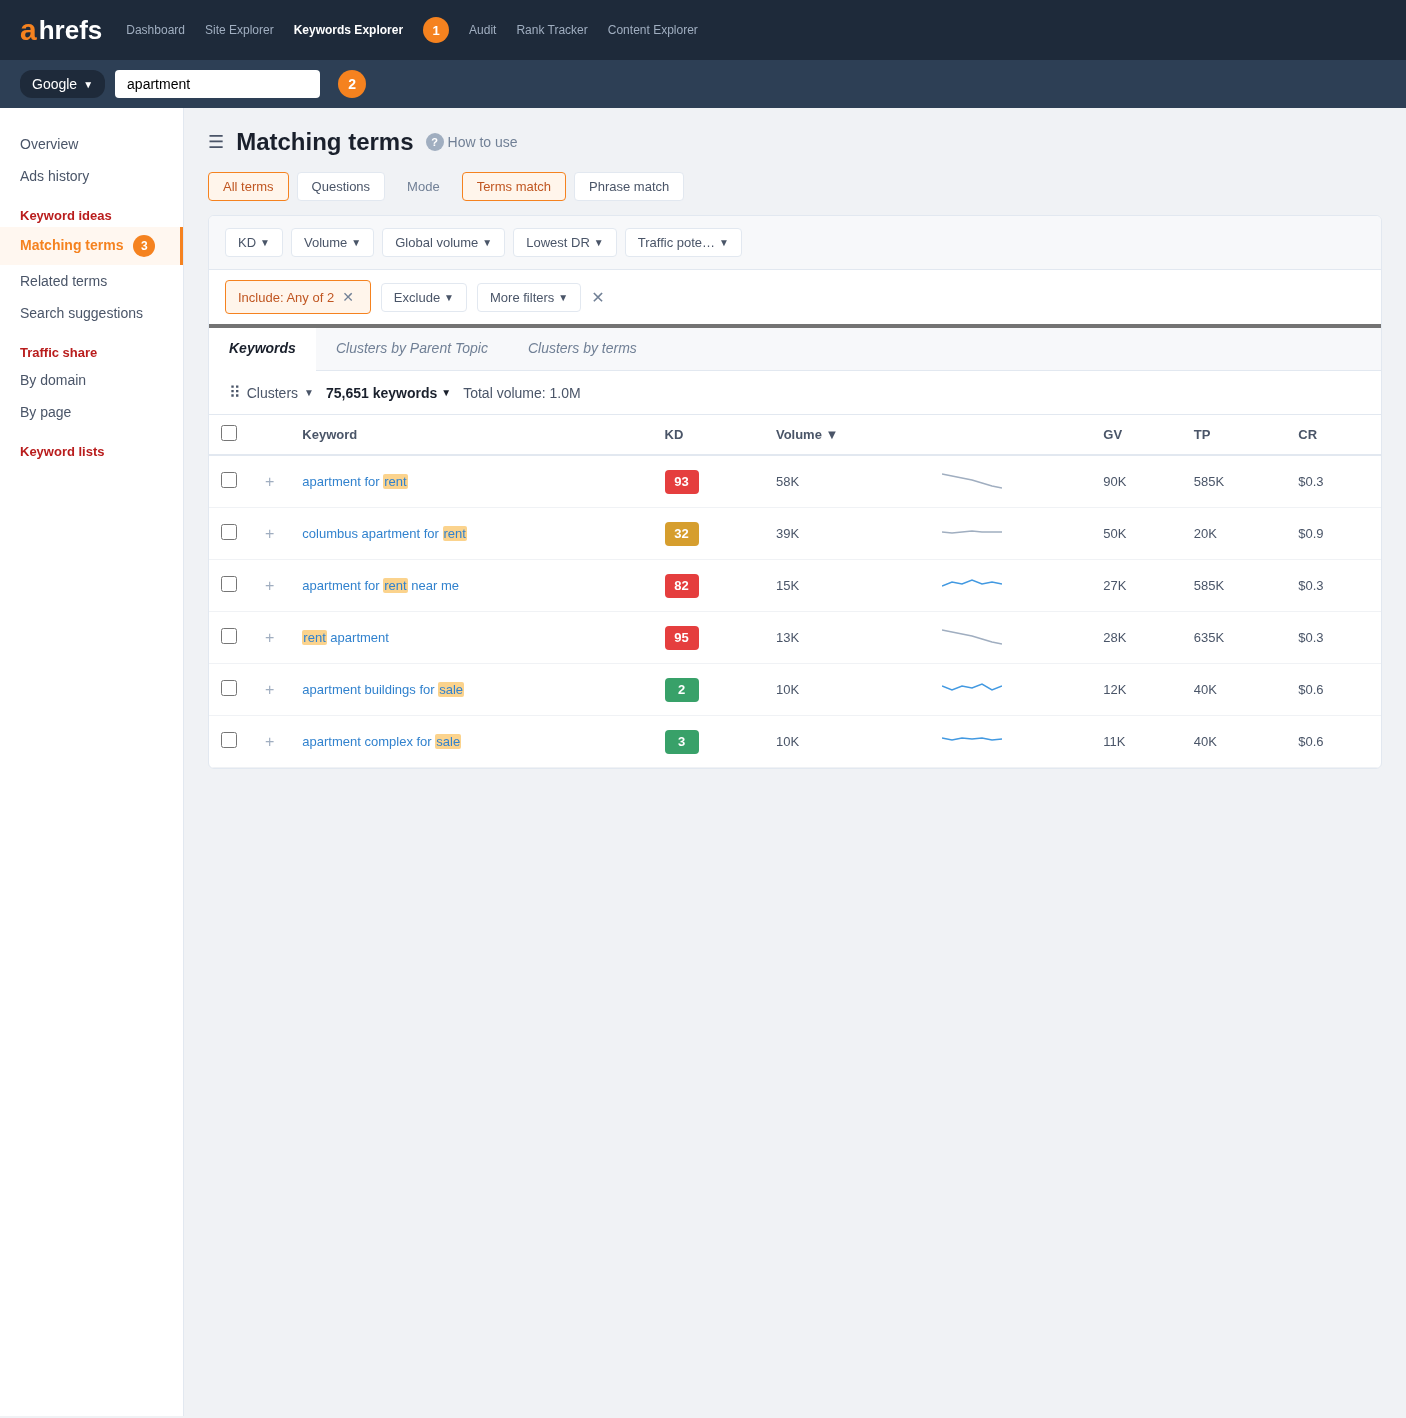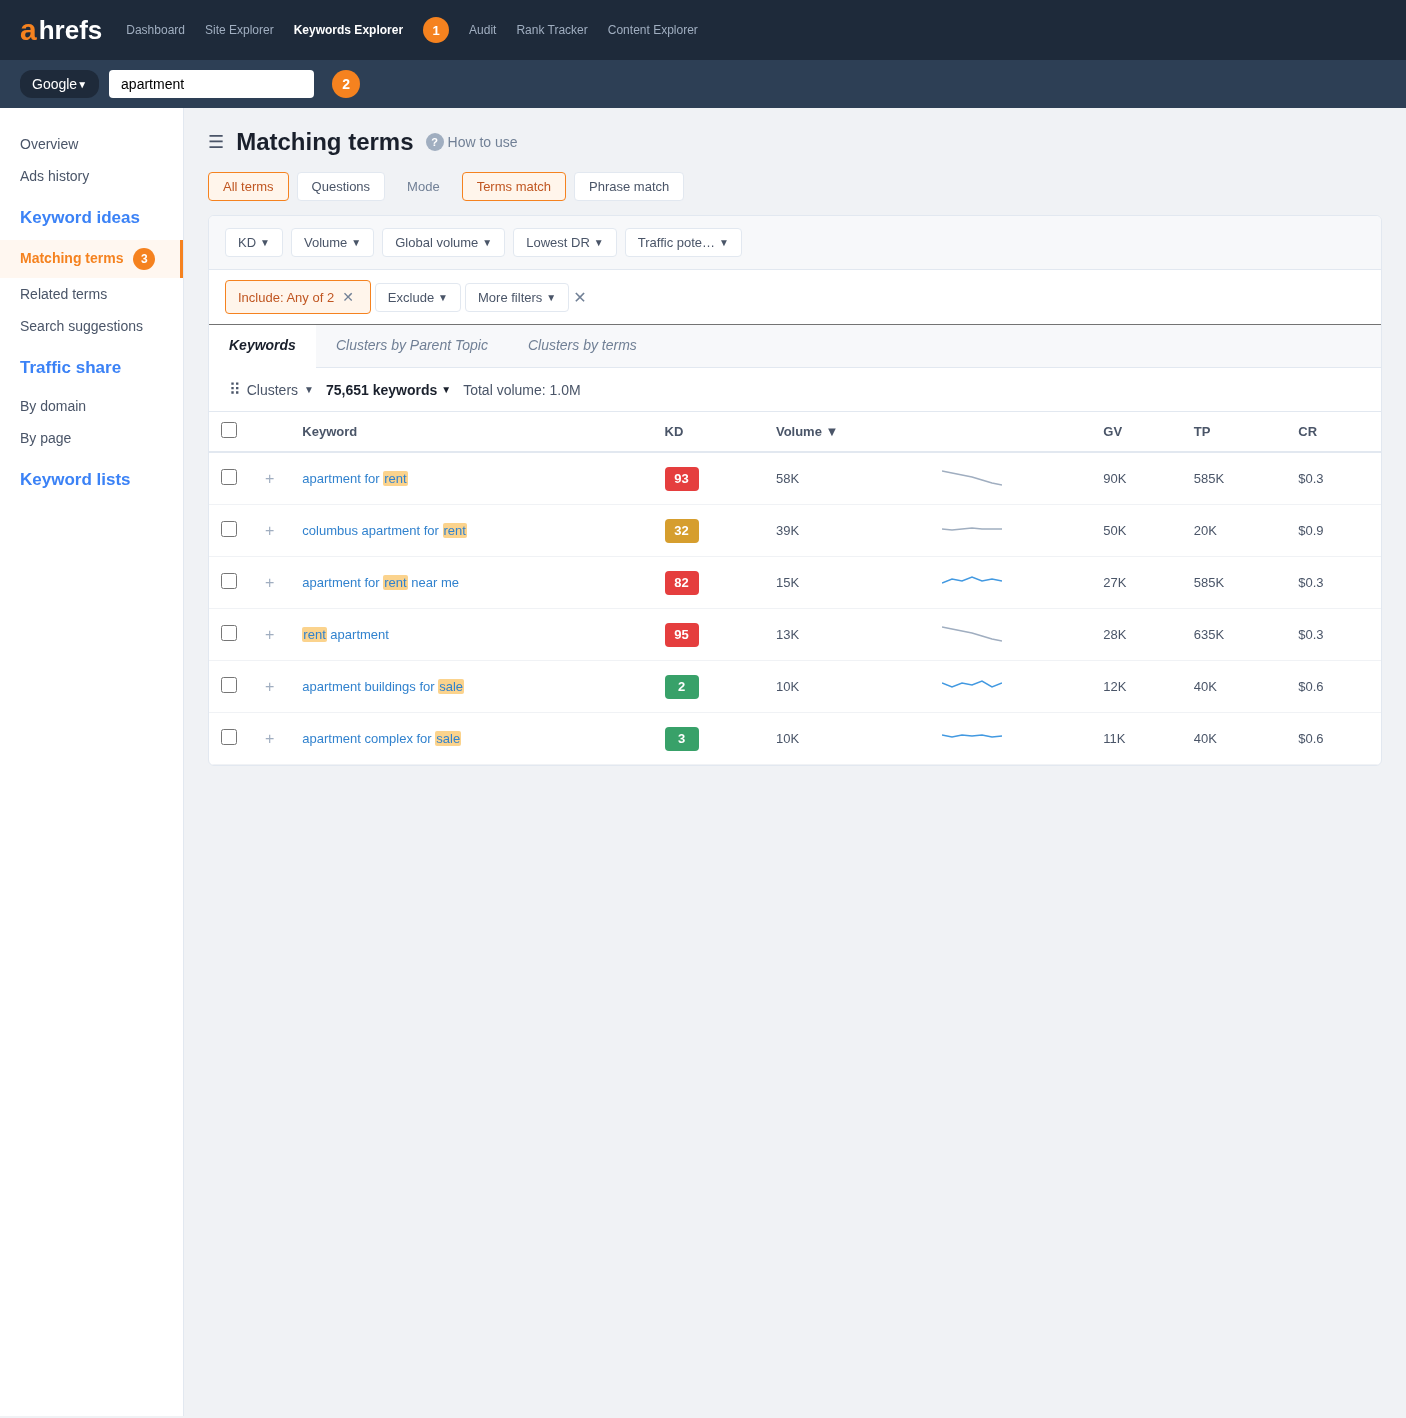--- a/index.html
+++ b/index.html
@@ -44,21 +44,21 @@
       gap: 10px;
     }
     .search-engine-btn {
       background: #1e2a3a;
       color: #fff;
       border: none;
       border-radius: 12px;
       padding: 6px 12px;
       font-size: 14px;
       cursor: pointer;
-      display: flex; align-items: center; 
+      display: flex; align-items: center; gap: 6px;
     }
     .search-input-wrapper {
       background: #fff;
       border-radius: 4px;
       display: flex;
       align-items: center;
       padding: 6px 12px;
       min-width: 200px;
     }
     .search-input {
@@ -91,24 +91,24 @@
       color: #4a5568;
       font-size: 14px;
     }
     .sidebar-item.active {
       background: #fff7f0;
       color: #f5821f;
       font-weight: 600;
       border-right: 3px solid #f5821f;
     }
     .sidebar-section-label {
-      padding: 16px 20px 12px;
-      font-size: 17px;
+      padding: 16px 20px 4px;
+      font-size: 13px;
       font-weight: 700;
-      color: #3b82f6;
+      color: #b91c1c;
     }
     .sidebar-badge {
       background: #f5821f;
       color: #fff;
       border-radius: 50%;
       width: 22px; height: 22px;
       display: inline-flex; align-items: center; justify-content: center;
       font-size: 12px; font-weight: bold;
       margin-left: 6px;
     }
@@ -384,21 +384,21 @@
         </button>
         <button class="filter-btn">
           <span>Lowest DR</span>
           <span class="chevron">▼</span>
         </button>
         <button class="filter-btn">
           <span>Traffic pote…</span>
           <span class="chevron">▼</span>
         </button>
       </div>
-      <div style="padding: 10px 16px; border-bottom: 1px solid #737373; display:flex; align-items:center; gap:4px; flex-wrap:wrap; background:#fff;">
+      <div style="padding: 10px 16px; border-bottom: 4px solid #737373; display:flex; align-items:center; gap:10px; flex-wrap:wrap; background:#fff;">
         <button class="filter-btn include">
           <span>Include: Any of 2</span>
           <span class="close-btn">✕</span>
         </button>
         <button class="filter-btn">
           <span>Exclude</span>
           <span class="chevron">▼</span>
         </button>
         <button class="filter-btn">
           <span>More filters</span>

